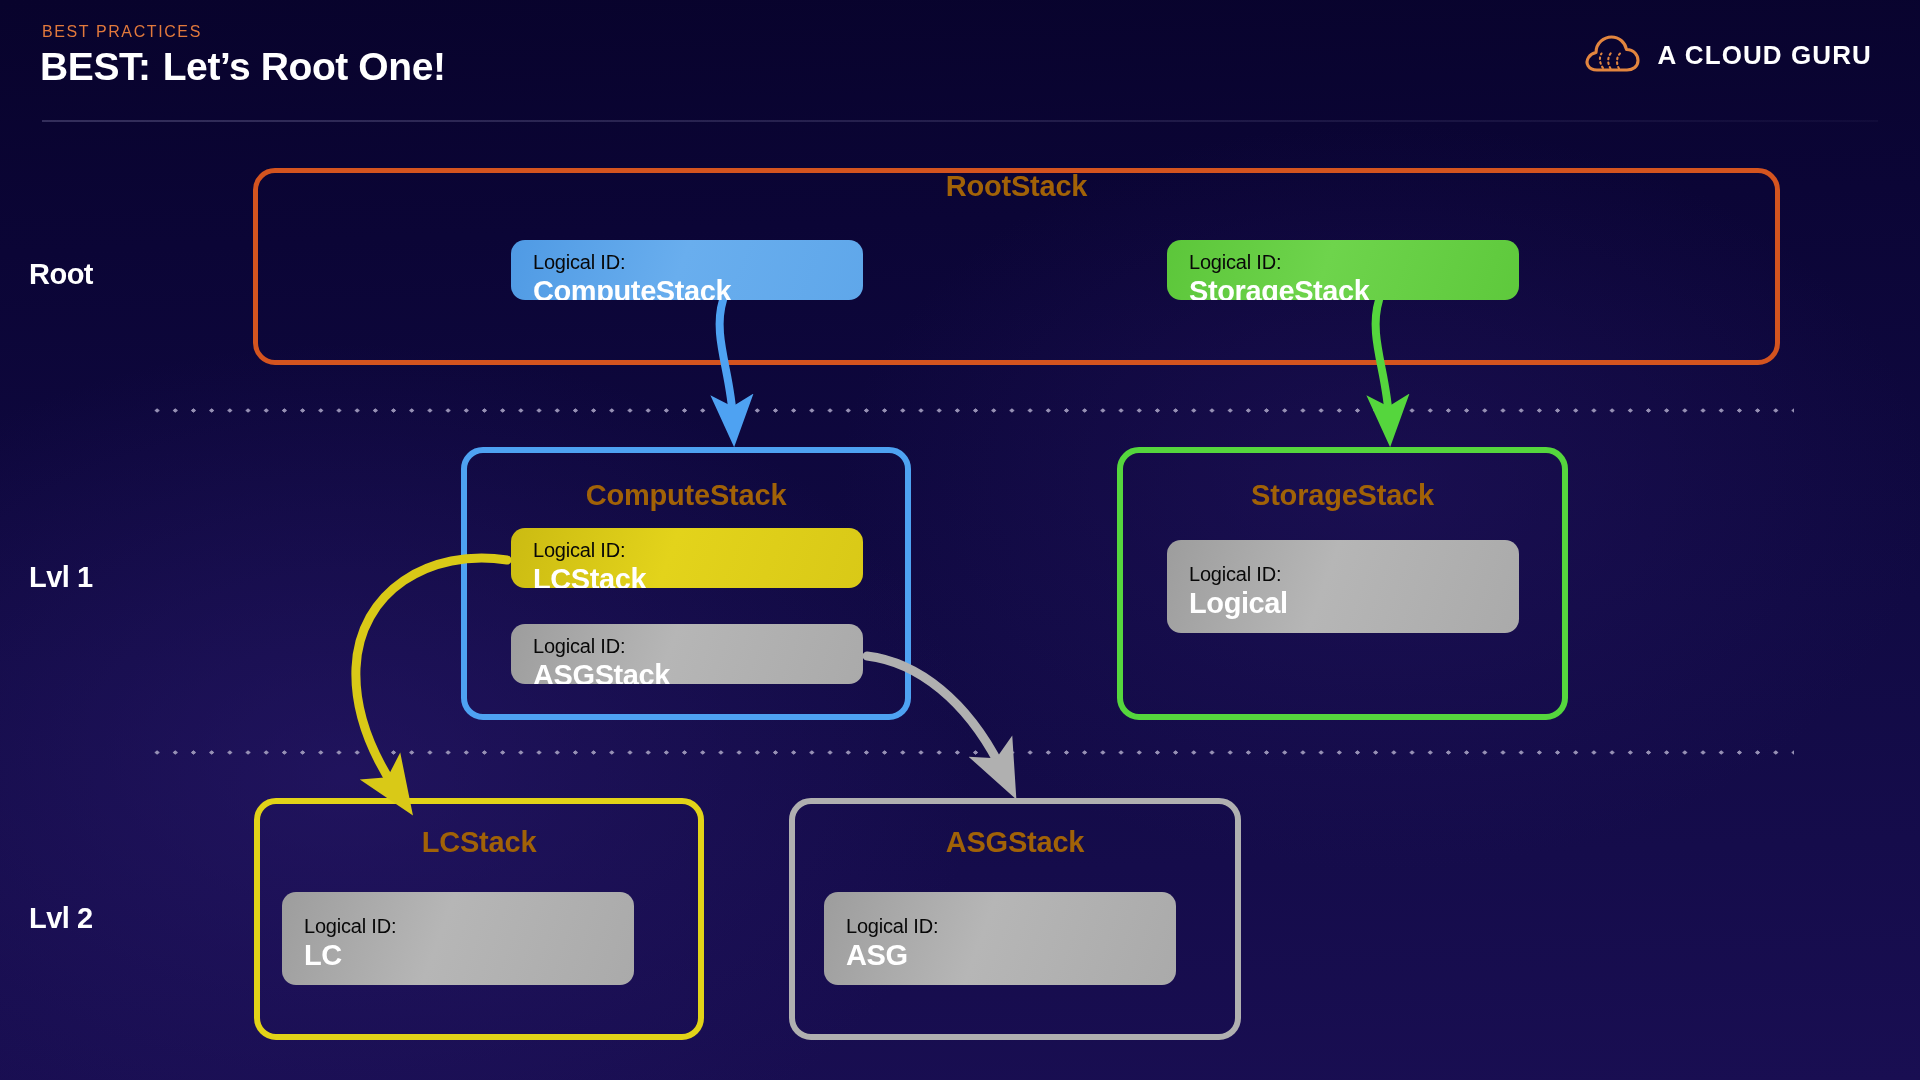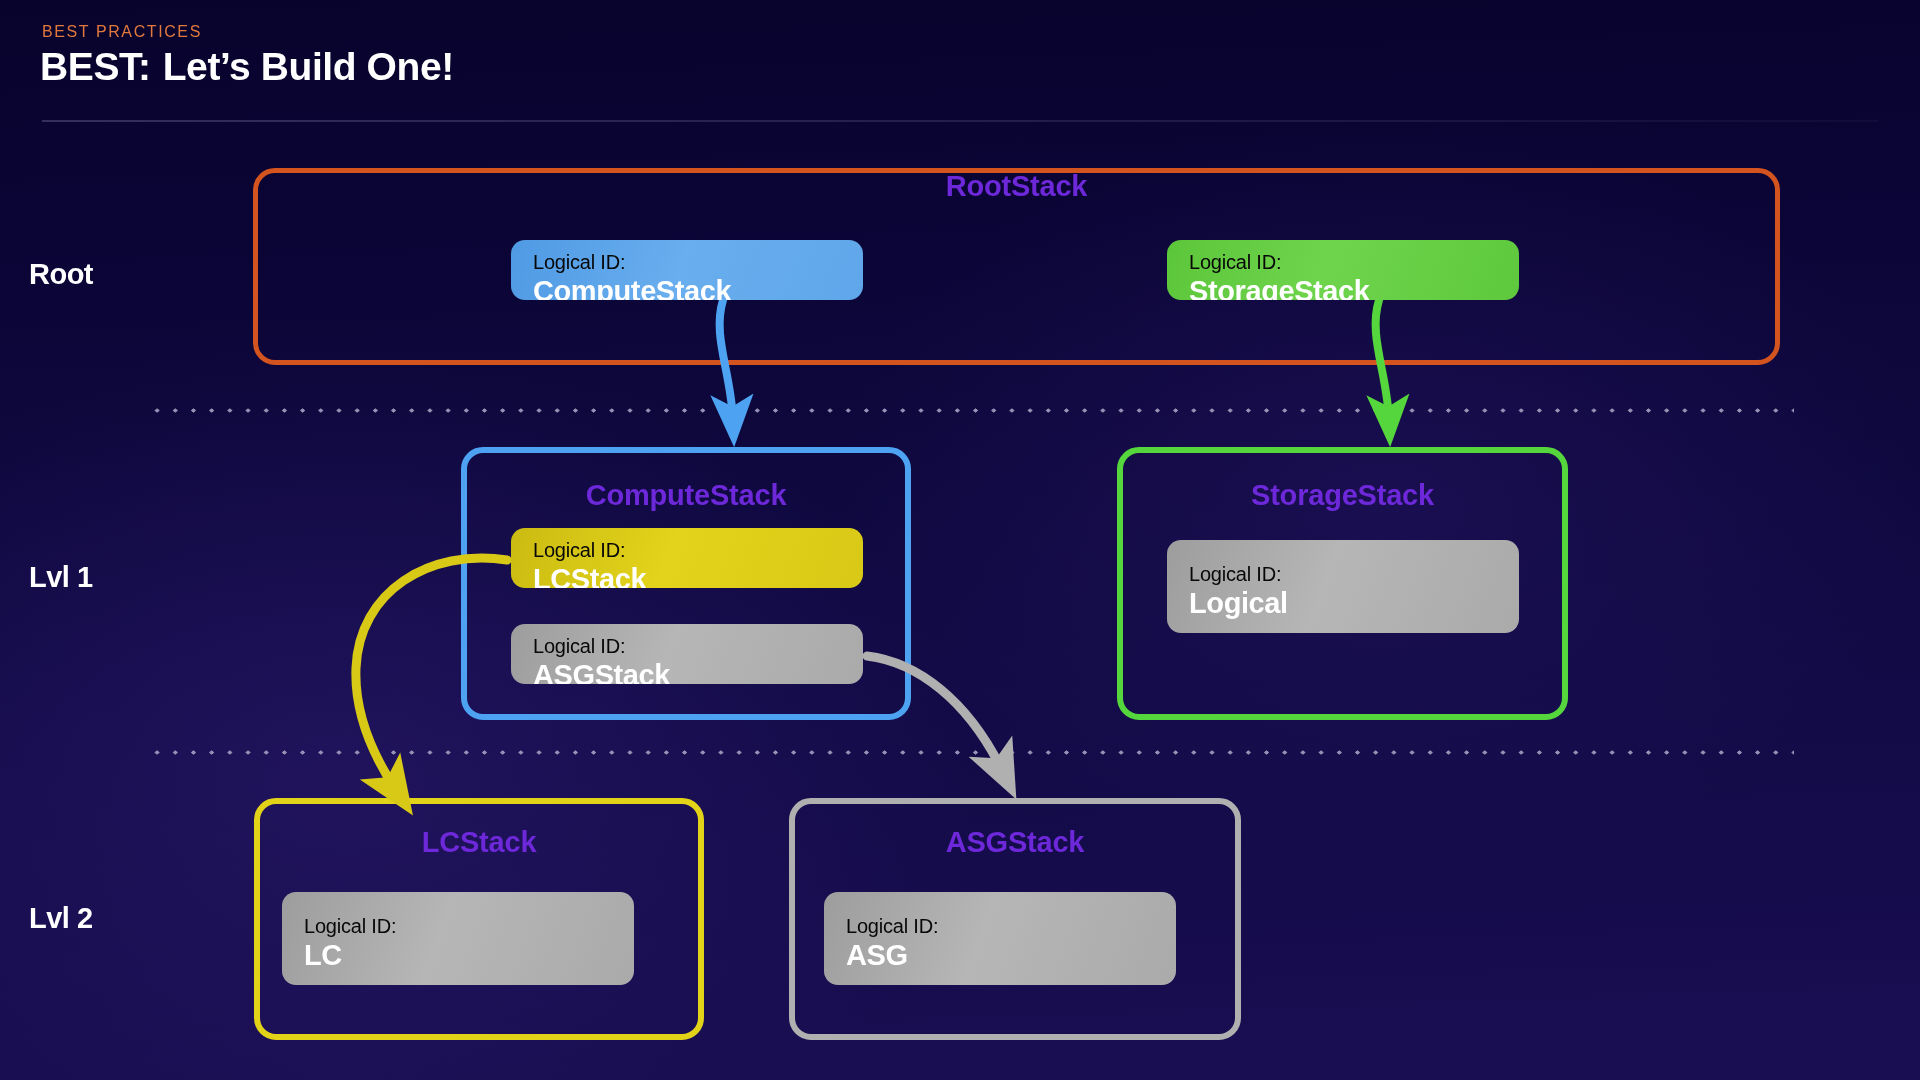--- a/index.html
+++ b/index.html
@@ -55,21 +55,21 @@
   #div-1 { top:408px; }
   #div-2 { top:750px; }
 
   
   .group {
     position:absolute; border-radius:22px; border-style:solid;
     background:transparent;
   }
   .group-title {
     position:absolute; left:0; right:0; text-align:center;
-    color:#6d28d9; font-weight:bold; font-size:29px; letter-spacing:-0.2px;
+    color:#a16207; font-weight:bold; font-size:29px; letter-spacing:-0.2px;
   }
   #box-root    { left:253px; top:168px; width:1527px; height:197px; border-width:5px; border-color:#d4541f; }
   #box-compute { left:461px; top:447px; width:450px; height:273px; border-width:6px; border-color:#4ea2f2; }
   #box-storage { left:1117px; top:447px; width:451px; height:273px; border-width:6px; border-color:#55d63d; }
   #box-lcstack { left:254px; top:798px; width:450px; height:242px; border-width:6px; border-color:#e2d318; }
   #box-asgstack{ left:789px; top:798px; width:452px; height:242px; border-width:6px; border-color:#b0b0b0; }
 
   
   .card {
     position:absolute; border-radius:14px;
@@ -98,23 +98,34 @@
 
   
   #arrows { position:absolute; inset:0; pointer-events:none; }
 </style>
 </head>
 <body>
 
 <div id="stage">
 
   <div class="kicker">BEST PRACTICES</div>
-  <div class="title"><span>BEST:</span><span class="t-space"></span><span>Let’s Build One!</span></div>
+  <div class="title"><span>BEST:</span><span class="t-space"></span><span>Let’s Root One!</span></div>
   <div class="head-rule"></div>
 
+  <div class="logo-wrap">
+    <span>
+      <svg width="58" height="42" viewBox="0 0 58 42" aria-hidden="true">
+        <path d="M14 38 C5 38 2 31 5.5 25.5 C8 21.5 13 20.5 13 20.5 C13 11 21 5 28.5 5 C36 5 42 10 43.5 17.5 C51 17.5 55 23 55 28.5 C55 34.5 50 38 44 38 Z" fill="none" stroke="#e2853f" stroke-width="3.1" stroke-linejoin="round"></path>
+        <path d="M20 36 C16.5 31 16 25.5 18.5 21.5" fill="none" stroke="#e2853f" stroke-width="2.1" stroke-dasharray="1.6 3.2" stroke-linecap="round"></path>
+        <path d="M27.5 36.5 C24 31 24.5 24 29 20" fill="none" stroke="#e2853f" stroke-width="2.1" stroke-dasharray="1.6 3.2" stroke-linecap="round"></path>
+        <path d="M36 36.5 C33 31.5 33.5 25 37 21.5" fill="none" stroke="#e2853f" stroke-width="2.1" stroke-dasharray="1.6 3.2" stroke-linecap="round"></path>
+      </svg>
+    </span>
+    <span class="logo-text">A CLOUD GURU</span>
+  </div>
 
   <div class="lvl-label" id="lbl-root">Root</div>
   <div class="lvl-label" id="lbl-l1">Lvl 1</div>
   <div class="lvl-label" id="lbl-l2">Lvl 2</div>
 
   <div class="dotted" id="div-1"></div>
   <div class="dotted" id="div-2"></div>
 
   <div class="group" id="box-root">
     <div class="group-title" style="top:-3px;">RootStack</div>

